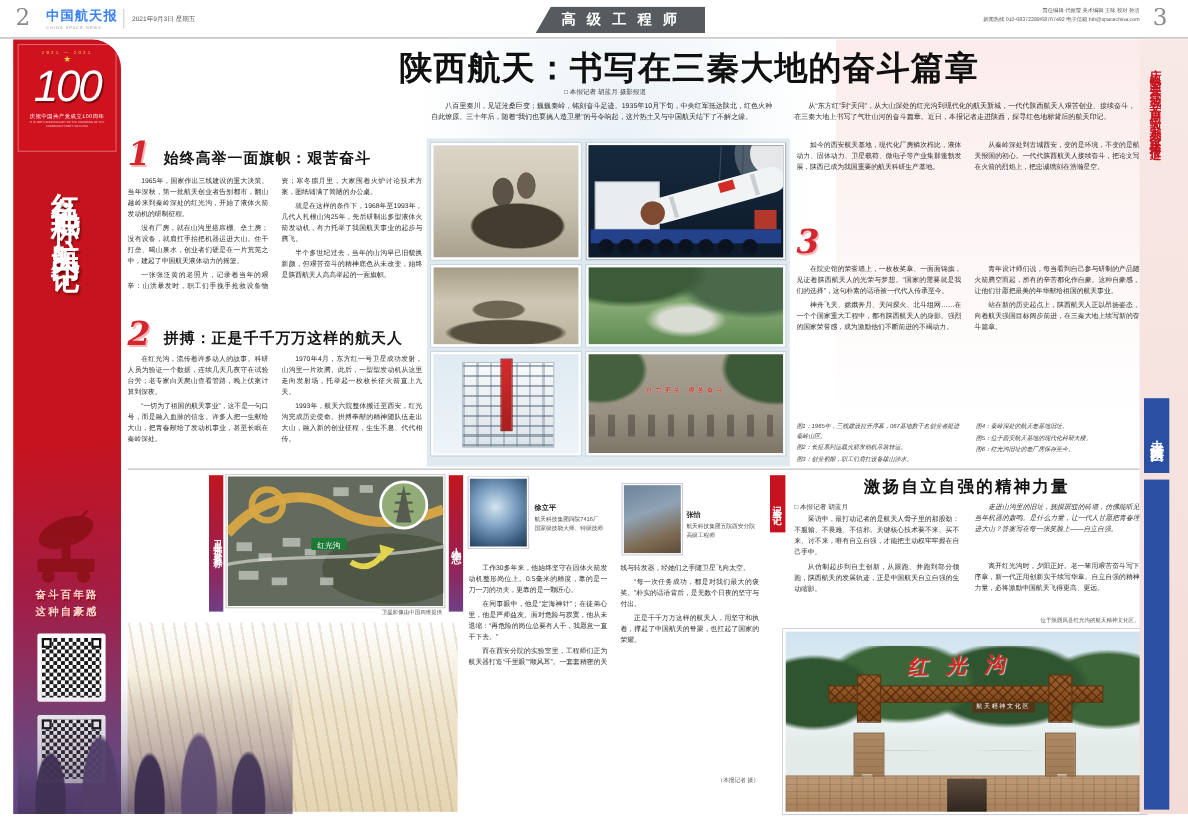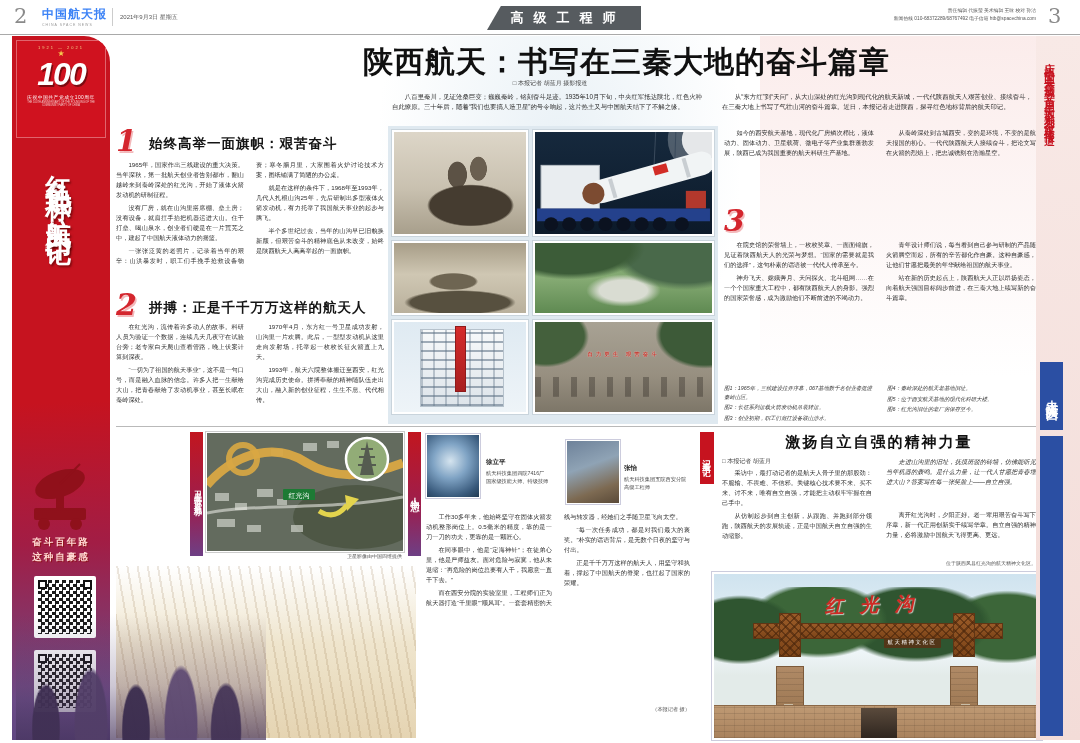--- a/index.html
+++ b/index.html
@@ -17,21 +17,21 @@
   .credits{font-size:4.8px;color:#555;text-align:right;line-height:1.7;}
   .hdr-rule{border-top:1px solid #a9a9a9;}
   
   .wash-a{background:radial-gradient(ellipse at 50% 30%, #e9f1f6 0%, rgba(233,241,246,0) 72%);}
   .wash-b{background:linear-gradient(180deg,#fbeceb 0%, rgba(251,236,235,0) 85%);}
   
   .sidebar{background:linear-gradient(178deg,#c6131f 0%,#c6131f 52%,#a21d45 72%,#6b4a86 94%,#5e4680 100%);
            border-radius:0 26px 0 0;overflow:hidden;}
   .logo100{background:#d0121f;border:1px solid rgba(255,255,255,.35);text-align:center;color:#fff;}
   .logo100 .years{font-size:4px;color:#f4d489;letter-spacing:2px;margin-top:4px;}
-  .logo100 .num{font-size:32px;font-weight:700;font-style:italic;line-height:1.05;
+  .logo100 .num{font-size:40px;font-weight:400;font-style:italic;line-height:1.05;
                 text-shadow:1.5px 1.5px 0 #7c0a10;letter-spacing:-2px;}
   .logo100 .star{color:#f6c94d;font-size:8px;line-height:1;}
   .logo100 .t1{font-size:4.8px;letter-spacing:.5px;margin-top:2px;}
   .logo100 .t2{font-size:2.6px;color:#f0c6c6;line-height:1.3;margin-top:1px;padding:0 3px;}
   .vert{writing-mode:vertical-rl;}
   .side-title{font-family:"DejaVu Serif","Liberation Serif",serif;font-size:26px;font-weight:bold;
               color:#fff;letter-spacing:7px;text-shadow:1.5px 2px 2px rgba(80,0,0,.55);}
   .slogan{color:#ffd8d2;font-weight:bold;font-size:9.5px;letter-spacing:2px;text-align:center;
           text-shadow:1px 1px 0 #8d1018;line-height:1.6;}
   .qr{background:#fff;padding:4px;border-radius:2px;}

